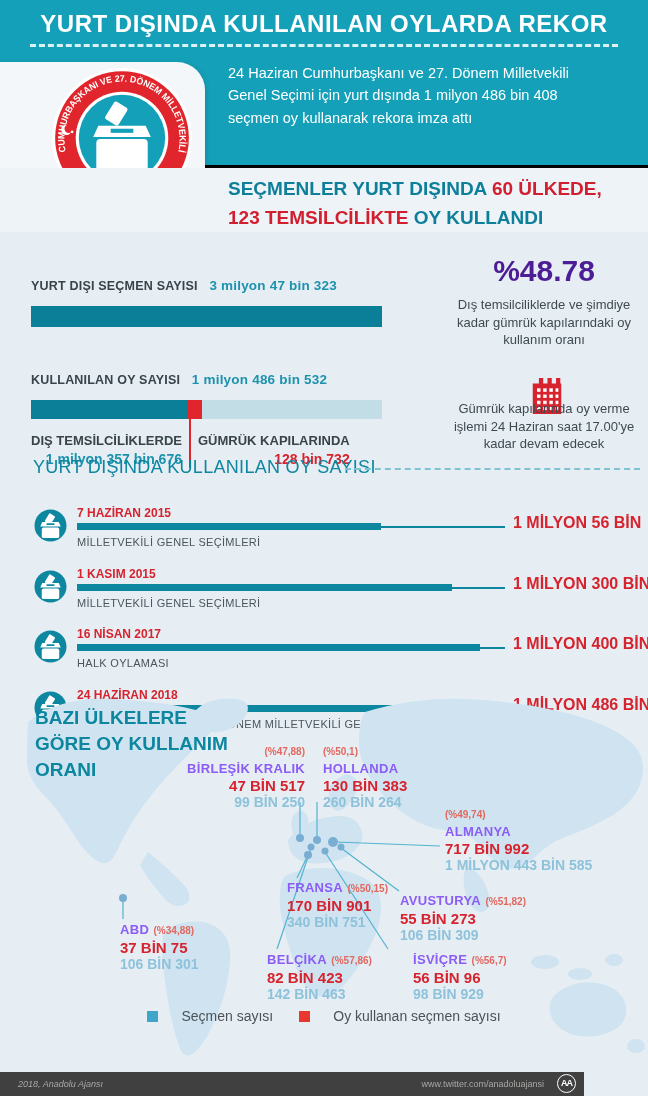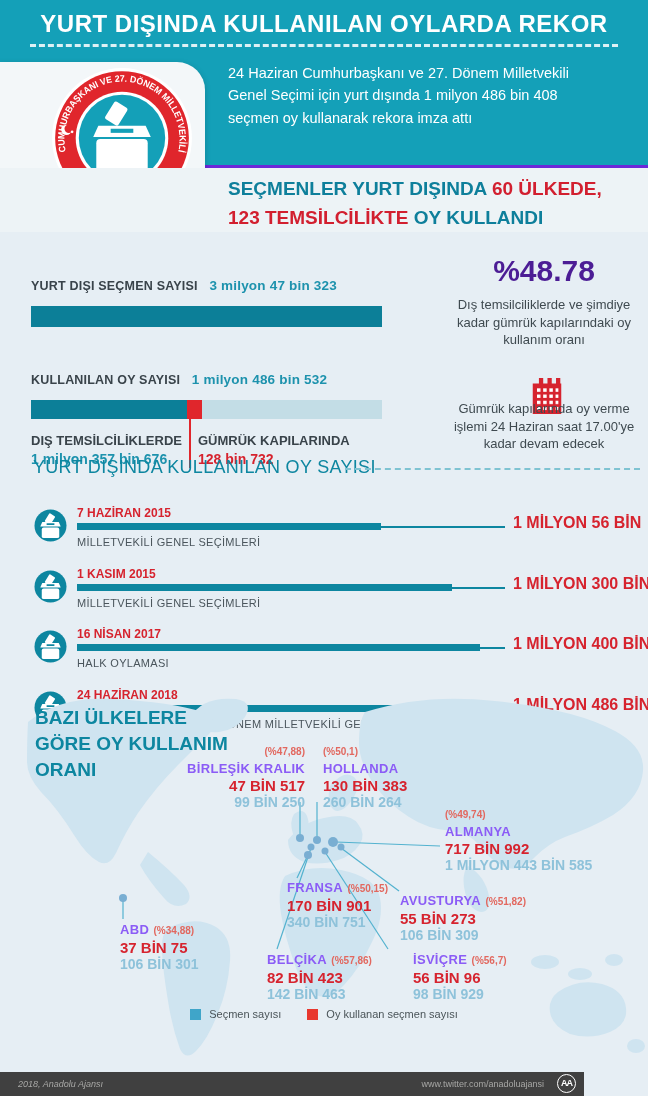--- a/index.html
+++ b/index.html
@@ -1,21 +1,21 @@
 <!DOCTYPE html>
 <html><head>
 <meta charset="utf-8">
 <style>
   html,body{margin:0;padding:0;background:#cfd8dd;}
   .page{position:relative;width:648px;height:1096px;margin:0 auto;overflow:hidden;
         background:#e6eef4;font-family:"Liberation Sans",sans-serif;}
 
   
   .teal-band{position:absolute;left:0;top:0;width:648px;height:165px;
-             background:#14a0b8;border-bottom:3px solid #6d28d9;}
+             background:#14a0b8;border-bottom:3px solid #000000;}
   .main-title{position:absolute;left:0;top:10px;width:648px;text-align:center;
               color:#fff;font-size:24px;font-weight:bold;letter-spacing:.5px;}
   .title-dashes{position:absolute;left:30px;top:44px;width:588px;height:0;
                 border-top:3px dashed rgba(255,255,255,.85);}
   .intro-text{position:absolute;left:228px;top:62px;width:378px;color:#fff;
               font-size:14.5px;line-height:1.55;}
 
   
   .badge-pill{position:absolute;left:0;top:62px;width:205px;height:148px;
               background:#f3f7f9;border-radius:0 28px 28px 0;
@@ -31,21 +31,21 @@
   
   .stat-row-label{position:absolute;font-size:12.5px;font-weight:bold;color:#39434a;
                   letter-spacing:.2px;white-space:nowrap;}
   .stat-row-label .val-teal{color:#1d92ad;font-size:13.5px;margin-left:8px;}
   .bar-total{position:absolute;left:31px;top:306px;width:351px;height:21px;background:#0c7f98;}
   .bar-stacked{position:absolute;left:31px;top:400px;width:351px;height:19px;
                background:#c3dde6;display:flex;}
   .seg-rep{height:100%;background:#0c7f98;}
   .seg-customs{height:100%;background:#e0262c;}
   .customs-pointer{position:absolute;left:189px;top:400px;width:2px;height:68px;background:#e0262c;}
-  .sub-stat{position:absolute;font-size:13px;font-weight:bold;color:#39434a;line-height:1.35;}
+  .sub-stat{position:absolute;font-size:13px;font-weight:bold;color:#39434a;line-height:1.35;text-align:right;}
   .sub-stat .val-teal{color:#1d92ad;font-size:14px;}
   .sub-stat .val-red{color:#d6232e;font-size:14px;}
 
   .rate-big{position:absolute;left:440px;top:254px;width:208px;text-align:center;
             color:#4c1d95;font-size:30px;font-weight:bold;}
   .rate-desc{position:absolute;left:444px;top:296px;width:200px;text-align:center;
              color:#3f4a50;font-size:13px;line-height:1.35;}
   .customs-icon{position:absolute;left:530px;top:376px;width:34px;height:38px;}
   .customs-note{position:absolute;left:444px;top:400px;width:200px;text-align:center;
                 color:#3f4a50;font-size:13px;line-height:1.35;}
@@ -71,21 +71,21 @@
                color:#0d86a0;line-height:1.38;z-index:3;}
   .country{position:absolute;z-index:3;line-height:17px;white-space:nowrap;}
   .c-name{font-size:13px;font-weight:bold;color:#8b5cf6;letter-spacing:.3px;}
   .c-pct{font-size:10px;color:#e2685f;font-weight:bold;}
   .c-votes{font-size:15px;font-weight:bold;color:#d6232e;}
   .c-voters{font-size:14px;color:#8ec2da;font-weight:bold;}
   .right-align{text-align:right;}
 
   .legend{position:absolute;left:0;top:1008px;width:648px;display:flex;
           justify-content:center;gap:26px;z-index:3;}
-  .legend-item{display:flex;align-items:center;gap:8px;font-size:11px;color:#4a5458;}
+  .legend-item{display:flex;align-items:center;gap:23px;font-size:14px;color:#4a5458;}
   .legend-swatch{width:11px;height:11px;display:inline-block;}
   .sw-blue{background:#3fa5c9;}
   .sw-red{background:#e8372e;}
 
   
   .footer{position:absolute;left:0;bottom:0;width:584px;height:24px;background:#404040;
           display:flex;align-items:center;}
   .footer-credit{position:absolute;left:18px;font-size:9px;color:#a7a7a5;font-style:italic;}
   .footer-link{position:absolute;right:40px;font-size:9px;color:#a7a7a5;}
   .aa-logo{position:absolute;right:8px;top:2px;width:19px;height:19px;border:1.6px solid #fff;

